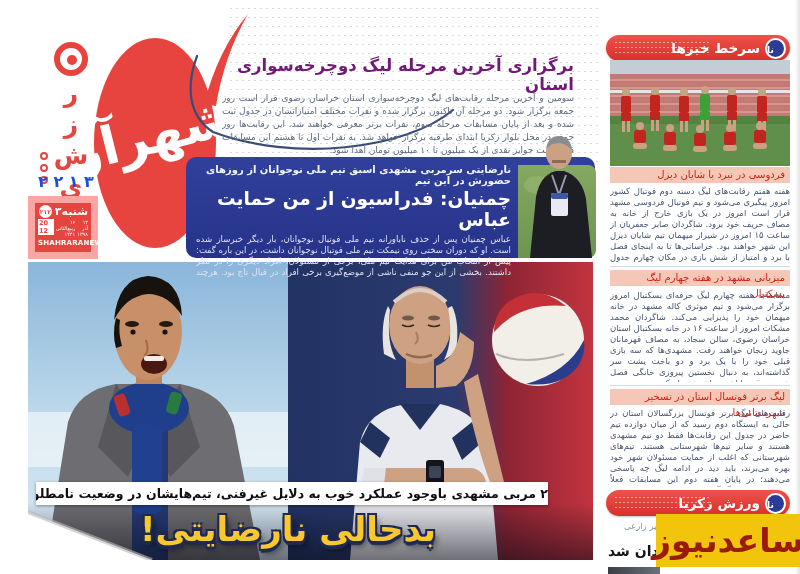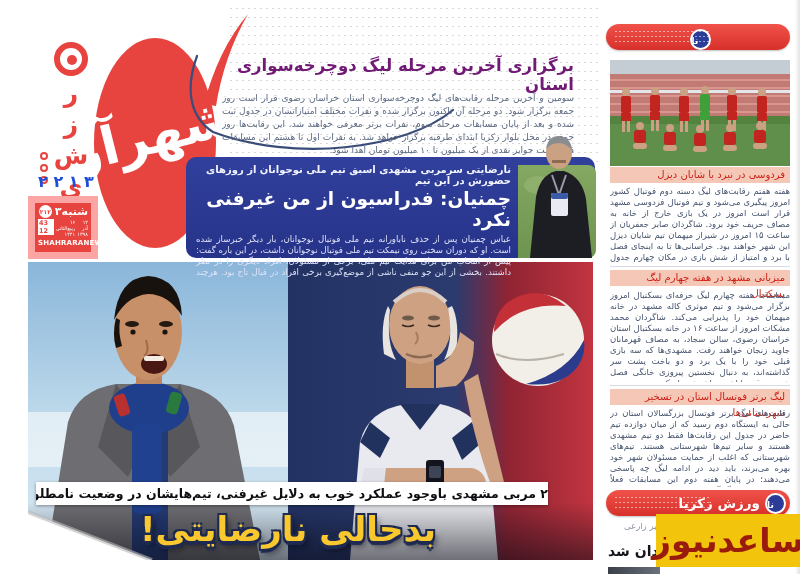--- a/index.html
+++ b/index.html
@@ -175,35 +175,35 @@
     <div class="abs issue-number">۲ ۲ ۱ ۳</div>
 
     <div class="abs date-box">
       <div class="db-row1">
         <span class="db-week">۳شنبه</span>
         <span class="db-badge">۲۱۲</span>
       </div>
       <div class="db-dates">
         <span class="db-tiny rtl">۱۲ آذر ۱۳۹۸</span>
         <span class="db-tiny rtl">۱۶ ربیع‌الثانی ۱۴۴۱</span>
-        <span class="db-num">43 12</span>
+        <span class="db-num">20 12</span>
       </div>
       <div class="db-site">SHAHRARANEWS.IR</div>
     </div>
   </div>
 
   <svg class="abs bracket-svg" width="290" height="115" viewBox="0 0 290 115">
     <path d="M14,8 C3,38 5,68 30,84 C110,114 222,102 270,62" fill="none" stroke="#3a4c78" stroke-width="2.2" stroke-linecap="round"></path>
   </svg>
   <div class="abs headline1 rtl">برگزاری آخرین مرحله لیگ دوچرخه‌سواری استان</div>
   <div class="abs body1 rtl">سومین و آخرین مرحله رقابت‌های لیگ دوچرخه‌سواری استان خراسان رضوی قرار است روز جمعه برگزار شود. دو مرحله آن تاکنون برگزار شده و نفرات مختلف امتیازاتشان در جدول ثبت شده و بعد از پایان مسابقات مرحله سوم، نفرات برتر معرفی خواهند شد. این رقابت‌ها روز جمعه در محل بلوار زکریا ابتدای طرقبه برگزار خواهد شد. به نفرات اول تا هشتم این مسابقات قرار است جوایز نقدی از یک میلیون تا ۱۰ میلیون تومان اهدا شود.</div>
 
   <div class="abs blue-box rtl">
     <div class="bb-kicker">نارضایتی سرمربی مشهدی اسبق تیم ملی نوجوانان از روزهای حضورش در این تیم</div>
-    <div class="bb-head">چمنیان: فدراسیون از من غیرفنی نکرد</div>
+    <div class="bb-head">چمنیان: فدراسیون از من حمایت عباس</div>
     <div class="bb-body">عباس چمنیان پس از حذف ناباورانه تیم ملی فوتبال نوجوانان، بار دیگر خبرساز شده است. او که دوران سختی روی نیمکت تیم ملی فوتبال نوجوانان داشت، در این باره گفت: پیش از انتخاب من برای هدایت تیم ملی، برخی از مسئولان، افراد دیگری را در نظر داشتند. بخشی از این جو منفی ناشی از موضع‌گیری برخی افراد در قبال تاج بود. هرچند بعد از آن جریانات، فدراسیون از ما حمایت نکرد.</div>
   </div>
 
   <svg class="abs coach-photo" width="82" height="123" viewBox="0 0 82 123">
     <defs>
       <linearGradient id="grn" x1="0" y1="0" x2="0" y2="1">
         <stop offset="0" stop-color="#85a862"></stop>
           <stop offset="1" stop-color="#6d9450"></stop>
       </linearGradient>
     </defs>
@@ -301,21 +301,21 @@
       <path d="M0,250 L124,298 L0,298 Z" fill="#ffffff"></path>
       <path d="M0,250 L124,298" stroke="#b9b9b9" stroke-width="4" opacity=".6"></path>
     </svg>
 
     <div class="abs photo-kicker rtl">۲ مربی مشهدی باوجود عملکرد خوب به دلایل غیرفنی، تیم‌هایشان در وضعیت نامطلوبی قرار دارد</div>
     <div class="abs main-headline rtl">بدحالی نارضایتی!</div>
   </div>
 
   <div class="abs sidebar">
 
-    <div class="sb-bar" style="top:24px;flex-direction:column;">
+    <div class="sb-bar" style="top:35px;">
       <div class="bar-dots"></div>
       <span class="sb-bar-label">سرخط خبرها</span>
       <span class="na-badge">نا</span>
     </div>
 
     <svg class="team-photo" width="180" height="106" viewBox="0 0 180 106">
       <rect x="0" y="0" width="180" height="14" fill="#c4ccd4"></rect>
       <rect x="0" y="14" width="180" height="44" fill="#c27b74"></rect>
       <g stroke="#d9968e" stroke-width="2">
           <path d="M0,20 h180 M0,28 h180 M0,36 h180 M0,44 h180 M0,52 h180"></path>

